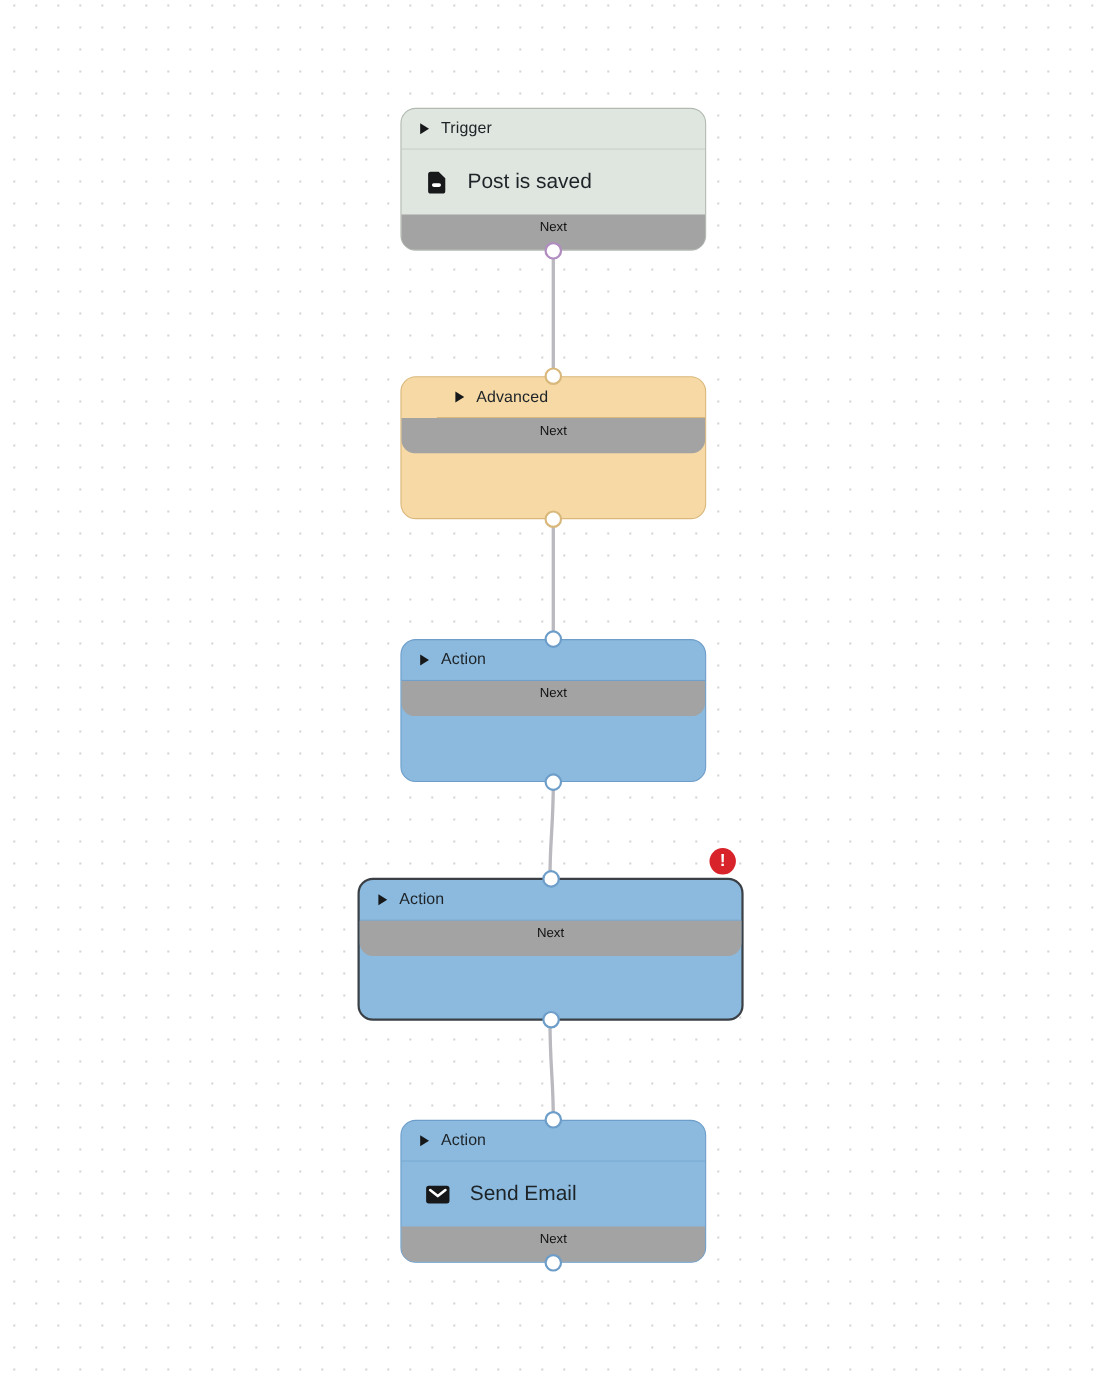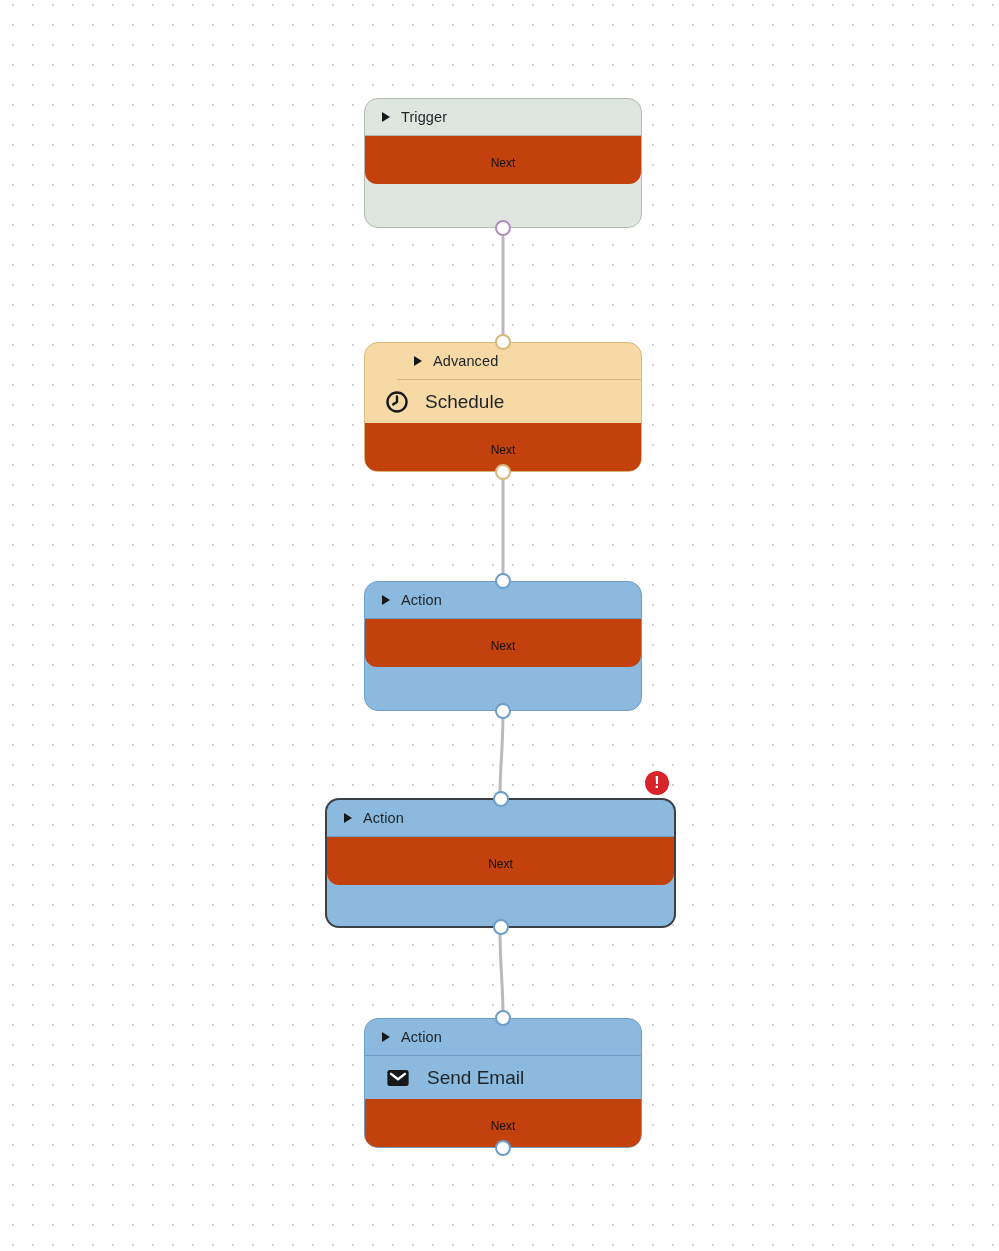--- a/index.html
+++ b/index.html
@@ -48,24 +48,24 @@
   }
   .node-body{
     flex:1;
     display:flex;align-items:center;gap:15px;
     padding:0 19px;
     font-size:19px;
   }
   .node-body .icon{display:inline-flex;align-items:center;}
   .node-footer{
     flex:0 0 28px;
-    background:#c2410c;
+    background:#a3a3a3;
     border-radius:0 0 12px 12px;
     display:flex;align-items:flex-start;justify-content:center;
-    padding-top:20px;
+    padding-top:4px;
     font-size:12px;
     color:#111;
   }
   .handle{
     position:absolute;left:50%;
     width:12px;height:12px;
     background:#fff;
     border:2.5px solid #888;
     border-radius:50%;
     transform:translateX(-50%);
@@ -114,39 +114,39 @@
     <path d="M503 472 L503 581"></path>
     <path d="M503 711 C503 752 500 762 500 798"></path>
     <path d="M500 928 C500 970 503 980 503 1018"></path>
   </svg>
 
   <div class="node theme-trigger" style="left:364px;top:98px;width:278px;">
     <div class="node-header">
       <span class="tri"></span>
       <span>Trigger</span>
     </div>
+    <div class="node-body">
+      <span class="icon">
+        <svg class="glyph" width="26" height="26" viewBox="0 0 24 24">
+          <path d="M7 2.8h6.6l5.6 5.6V19a2.2 2.2 0 0 1-2.2 2.2H7A2.2 2.2 0 0 1 4.8 19V5A2.2 2.2 0 0 1 7 2.8Z" fill="#16181a"></path>
+          <rect x="8" y="12.6" width="7.6" height="3" rx="1.5" fill="#fff"></rect>
+        </svg>
+      </span>
+      <span>Post is saved</span>
+    </div>
     <div class="node-footer">
       <span>Next</span>
     </div>
     <span class="handle handle-bottom"></span>
   </div>
 
   <div class="node theme-advanced" style="left:364px;top:342px;width:278px;">
     <div class="node-header">
       <span class="tri"></span>
       <span>Advanced</span>
-    </div>
-    <div class="node-body">
-      <span class="icon">
-        <svg class="glyph" width="26" height="26" viewBox="0 0 24 24">
-          <circle cx="12" cy="12" r="8.8" fill="none" stroke="#16181a" stroke-width="2.2"></circle>
-          <path d="M12 6.8V12L8.5 14.2" fill="none" stroke="#16181a" stroke-width="2.2" stroke-linecap="round" stroke-linejoin="round"></path>
-        </svg>
-      </span>
-      <span>Schedule</span>
     </div>
     <div class="node-footer">
       <span>Next</span>
     </div>
     <span class="handle handle-top"></span>
     <span class="handle handle-bottom"></span>
   </div>
 
   <div class="node theme-action" style="left:364px;top:581px;width:278px;">
     <div class="node-header">

